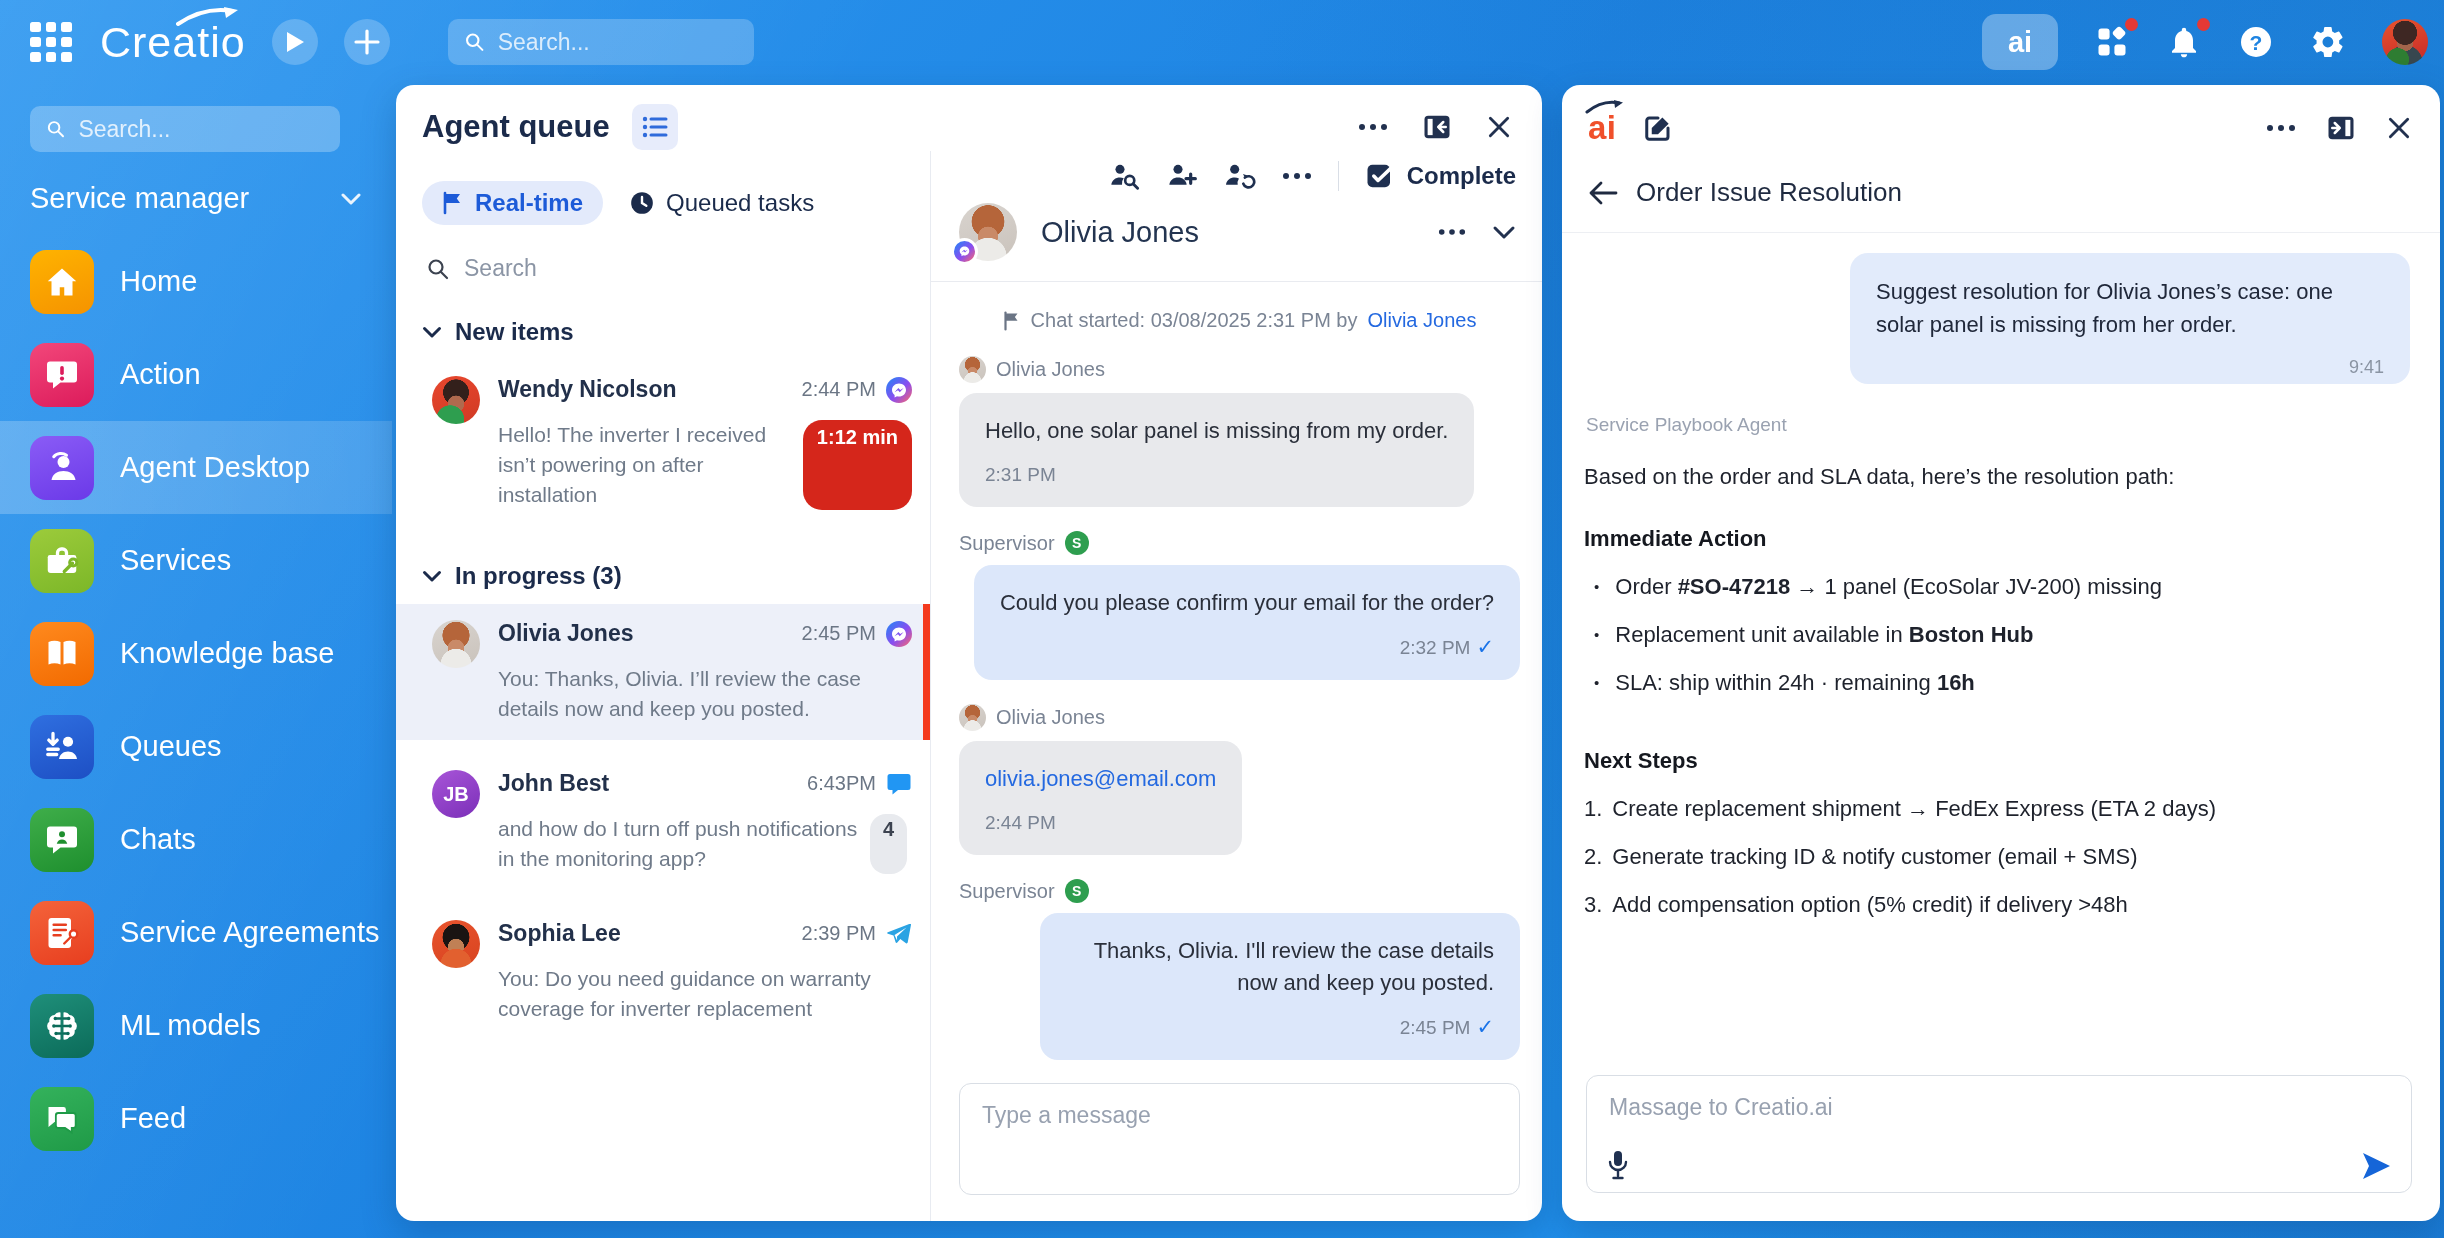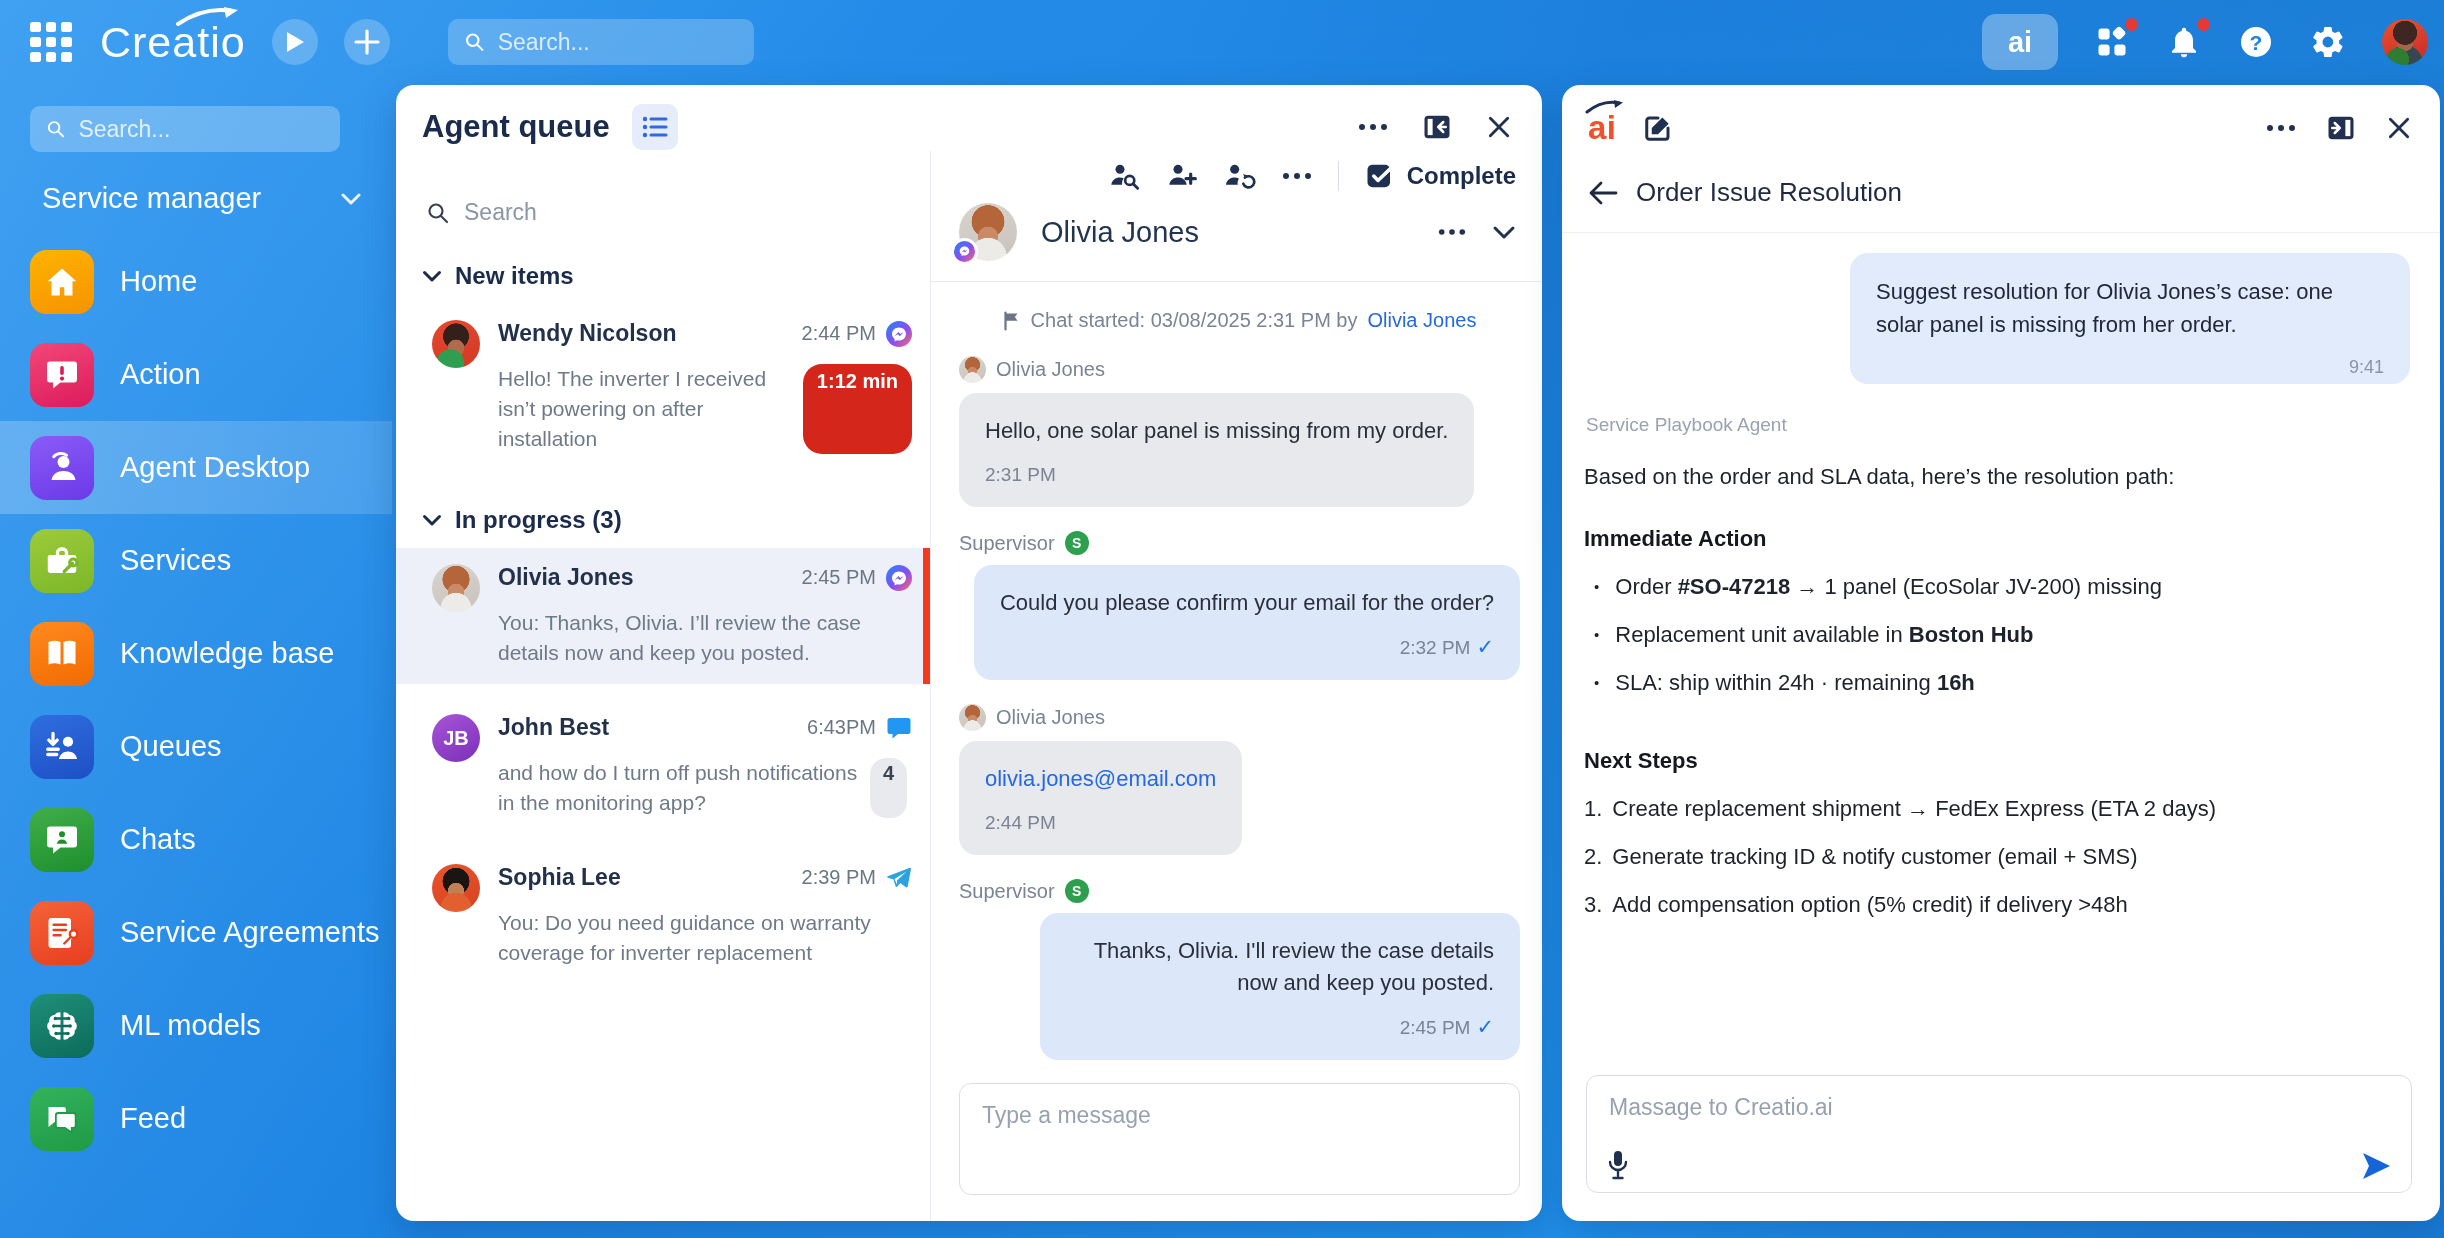--- a/index.html
+++ b/index.html
@@ -34,21 +34,21 @@
       radial-gradient(circle at 50% 30%, #3E2723 0 30%, transparent 31%),
       radial-gradient(circle at 50% 52%, #A4644B 0 24%, transparent 25%),
       radial-gradient(circle at 50% 95%, #37474F 0 35%, transparent 36%),
       linear-gradient(160deg,#E8542E,#C62828); }
 
   
   .sidebar { position:absolute; top:84px; left:0; width:392px; bottom:0; }
   .sb-search { margin:22px 0 0 30px; width:310px; height:46px; border-radius:10px; background:rgba(255,255,255,0.26); display:flex; align-items:center; padding:0 16px; gap:13px; }
   .sb-search input { background:transparent; border:none; outline:none; color:#fff; font-size:23px; width:100%; font-family:inherit; }
   .sb-search input::placeholder { color:rgba(255,255,255,0.8); }
-  .sb-workspace { margin:30px 30px 8px 42px; display:flex; align-items:center; color:#fff; font-size:29px; cursor:pointer; }
+  .sb-workspace { margin:30px 30px 8px 30px; display:flex; align-items:center; color:#fff; font-size:29px; cursor:pointer; }
   .sb-workspace .cap { margin-left:auto; opacity:.9; }
   .sb-item { height:93px; display:flex; align-items:center; padding-left:30px; gap:26px; cursor:pointer; }
   .sb-item.active { background:linear-gradient(90deg, rgba(255,255,255,0.22), rgba(255,255,255,0.14)); }
   .tile { width:64px; height:64px; border-radius:16px; display:flex; align-items:center; justify-content:center; flex:none; }
   .sb-label { color:#fff; font-size:29px; }
   .t-home{background:linear-gradient(160deg,#FFB300,#F59300);} .t-cases{background:linear-gradient(160deg,#F2477A,#DC1B5B);}
   .t-agent{background:linear-gradient(160deg,#8A5CF6,#6B39E8);} .t-serv{background:linear-gradient(160deg,#9CCB3B,#7CB728);}
   .t-kb{background:linear-gradient(160deg,#FF8A1E,#F26A00);} .t-que{background:linear-gradient(160deg,#2F6FE0,#1D4FC4);}
   .t-chats{background:linear-gradient(160deg,#3FAE4A,#1E8F2E);} .t-sa{background:linear-gradient(160deg,#F4633A,#E73E1F);}
   .t-ml{background:linear-gradient(160deg,#1F8F7A,#0B6B59);} .t-feed{background:linear-gradient(160deg,#34B25C,#1F9A47);}
@@ -361,20 +361,36 @@
           <rect x="4.5" y="5.5" width="4" height="13" fill="#fff"></rect>
           <path d="M17 8l-4 4 4 4M13 12h6" stroke="#fff" stroke-width="2" fill="none" stroke-linecap="round" stroke-linejoin="round"></path>
         </svg>
       <svg width="26" height="26" viewBox="0 0 24 24">
           <path d="M4 4l16 16M20 4L4 20" stroke="#22314F" stroke-width="2.6" stroke-linecap="round"></path>
         </svg>
     </div>
   </div>
 
   <div class="qcol">
+    <div class="qtabs">
+      <div class="qtab active">
+        <svg width="22" height="24" viewBox="0 0 22 24">
+            <path d="M3 2v20" stroke="#1D5BD8" stroke-width="2.6" stroke-linecap="round"></path>
+            <path d="M3 3h15l-3.2 4.5L18 12H3z" fill="#1D5BD8"></path>
+          </svg>
+        <span>Real-time</span>
+      </div>
+      <div class="qtab">
+        <svg width="26" height="26" viewBox="0 0 24 24">
+            <circle cx="12" cy="12" r="10" fill="#1B2B4B"></circle>
+            <path d="M12 6.5V12l4 2.6" stroke="#fff" stroke-width="2.2" fill="none" stroke-linecap="round"></path>
+          </svg>
+        <span>Queued tasks</span>
+      </div>
+    </div>
     <div class="qsearch">
       <svg width="24" height="24" viewBox="0 0 24 24">
           <circle cx="10" cy="10" r="6.5" stroke="#3C4350" stroke-width="2.2" fill="none"></circle>
           <path d="M15 15l6 6" stroke="#3C4350" stroke-width="2.2" stroke-linecap="round"></path>
         </svg>
       <span>Search</span>
     </div>
 
     <div class="qsec">
       <svg width="20" height="13" viewBox="0 0 20 13">

